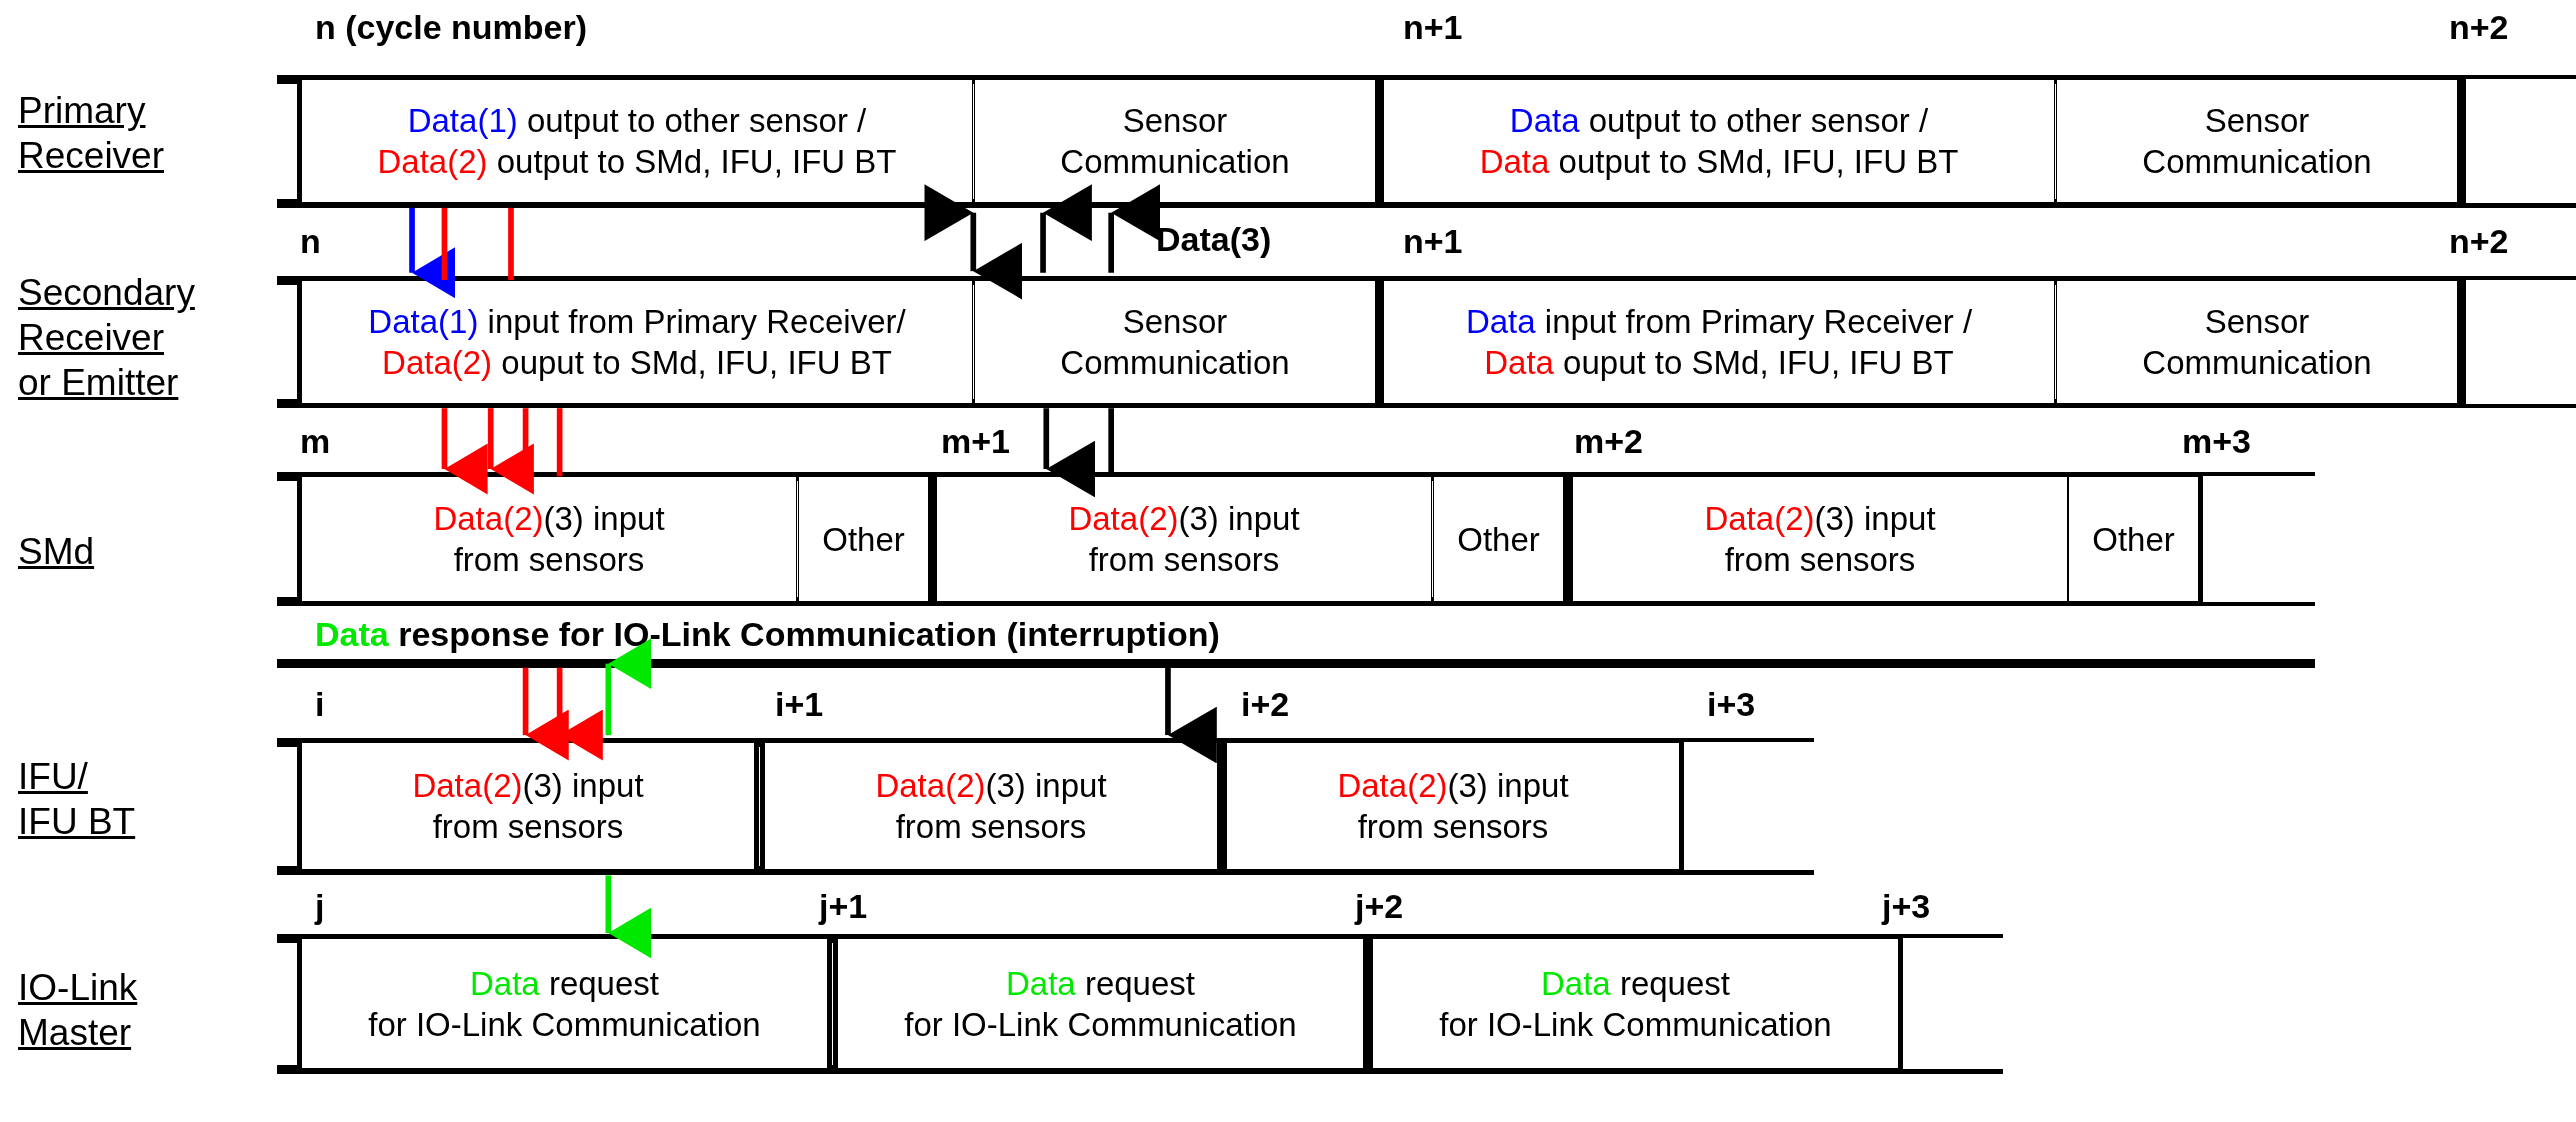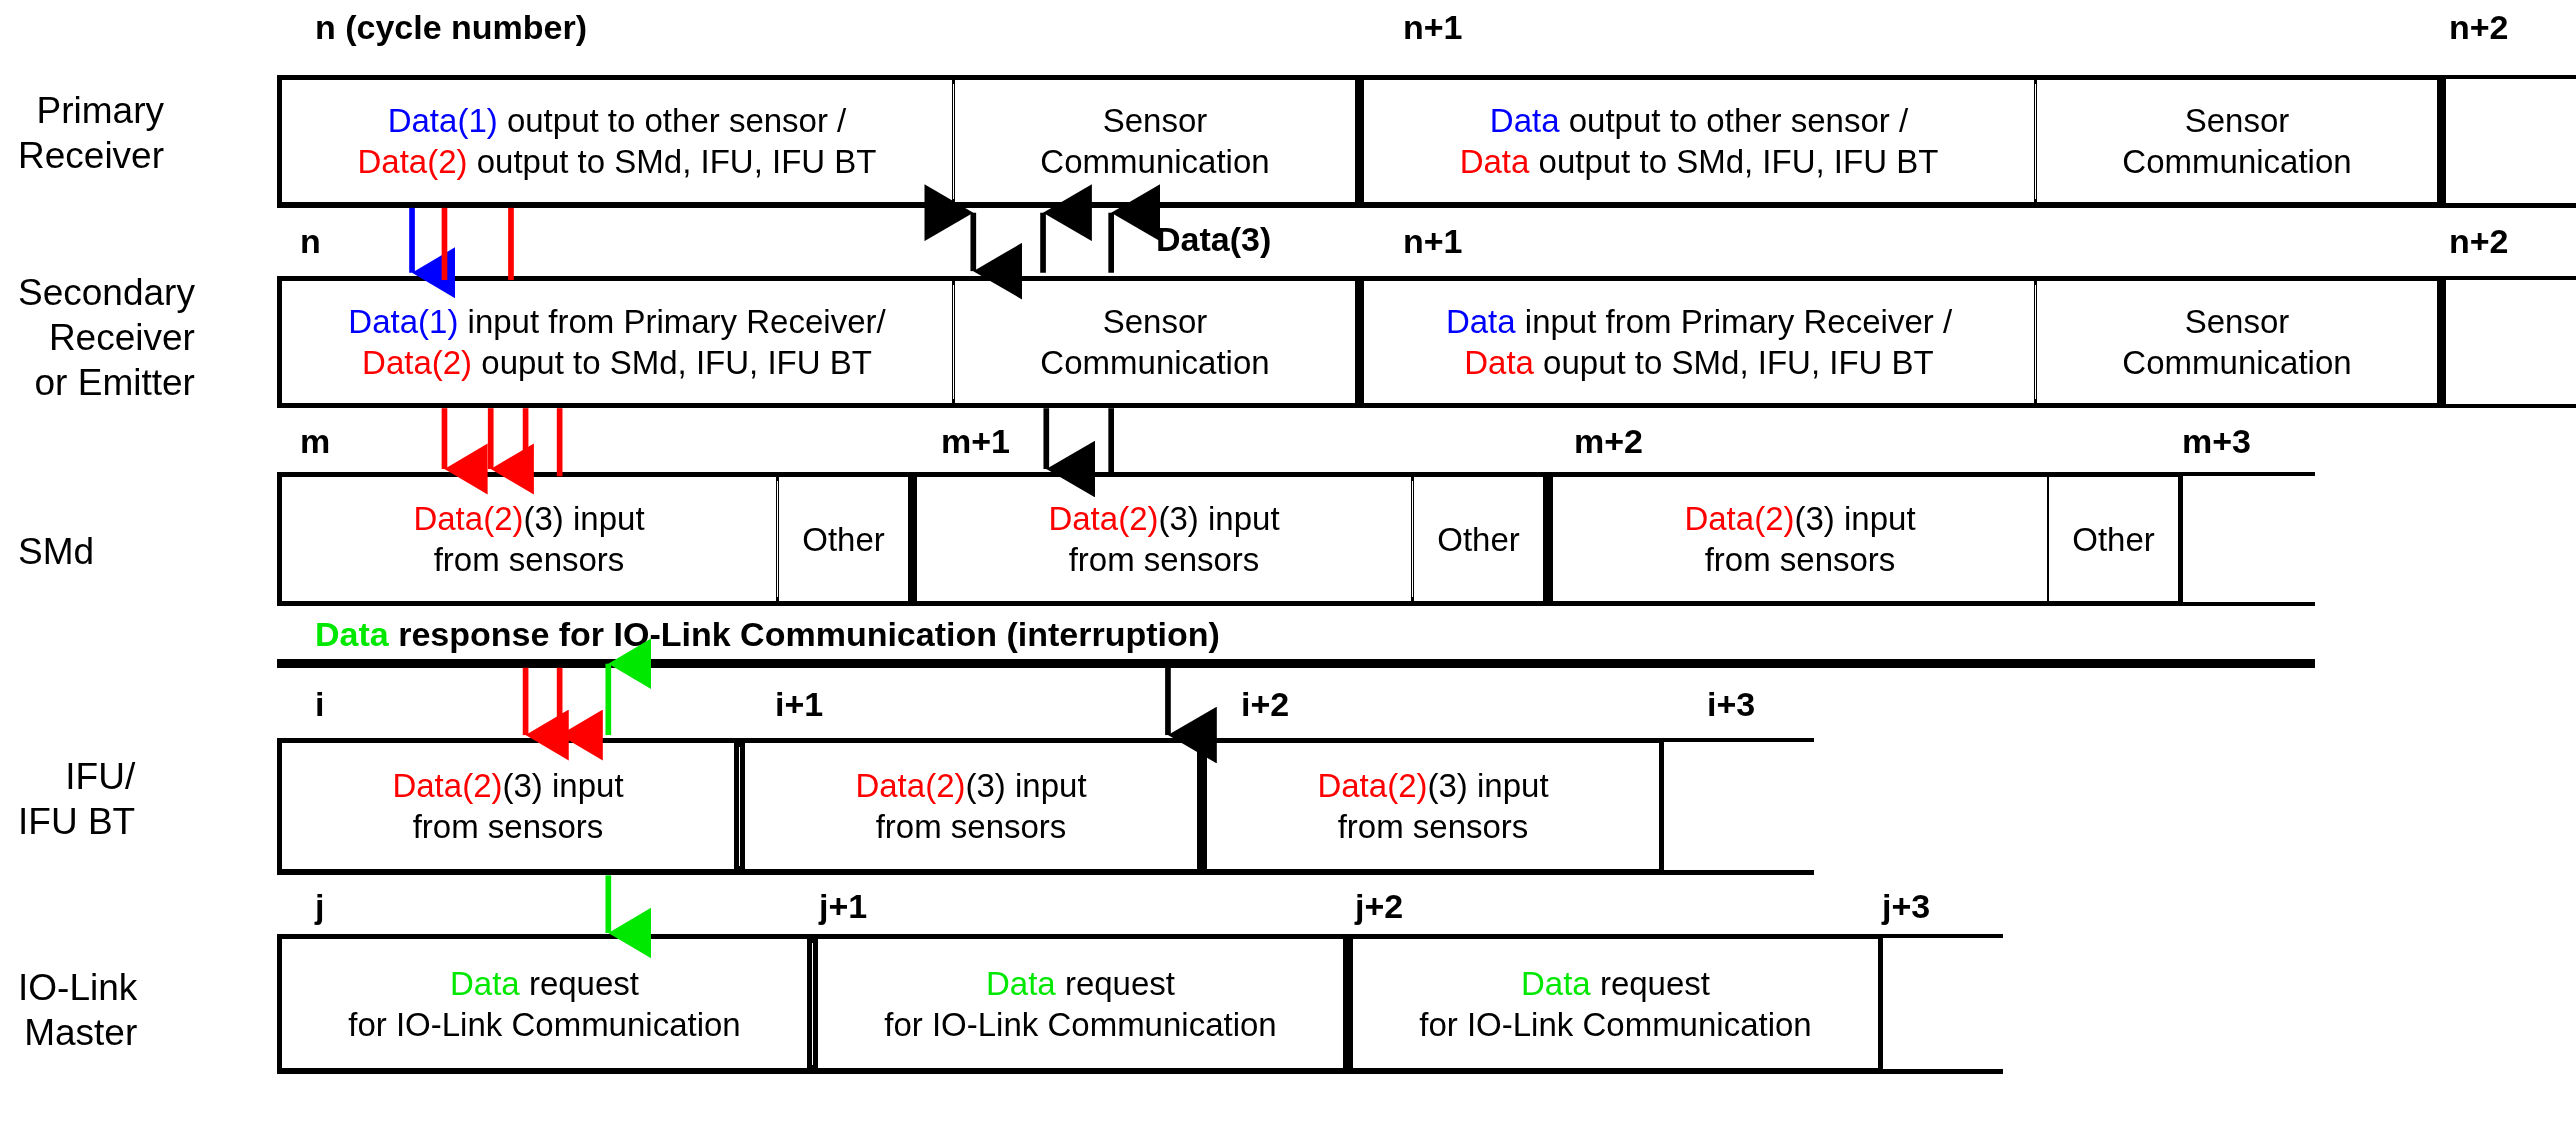--- a/index.html
+++ b/index.html
@@ -10,21 +10,22 @@
     -webkit-font-smoothing:antialiased;
   }
   #stage{position:relative;width:2576px;height:1123px;overflow:hidden;}
 
   .rowlabel{
     position:absolute;
     font-size:37px;
     line-height:45px;
     color:#000;
     white-space:pre-line;
-    text-align:right;
+    text-align:left;
+    text-decoration:underline;
   }
 
   
   .tick{
     position:absolute;
     font-size:34px;
     font-weight:bold;
     line-height:34px;
     color:#000;
     white-space:nowrap;
@@ -43,20 +44,21 @@
     box-sizing:border-box;
     background:#fff;
     border:1.6px solid #000;
     display:flex;
     align-items:center;
     justify-content:center;
     text-align:center;
     font-size:33px;
     line-height:41px;
     color:#000;
+    margin-left:20px;
   }
   .slot.thickL{border-left:5.7px solid #000;}
   .slot.thickR{border-right:5.7px solid #000;}
   .slot.thinL{border-left:1.6px solid #000;}
   .slot.thinR{border-right:1.6px solid #000;}
   .slot .inner{padding:0 4.9px;}
 
   .blue{color:#0000ff;}
   .red{color:#ff0000;}
   .green{color:#00e800;}

